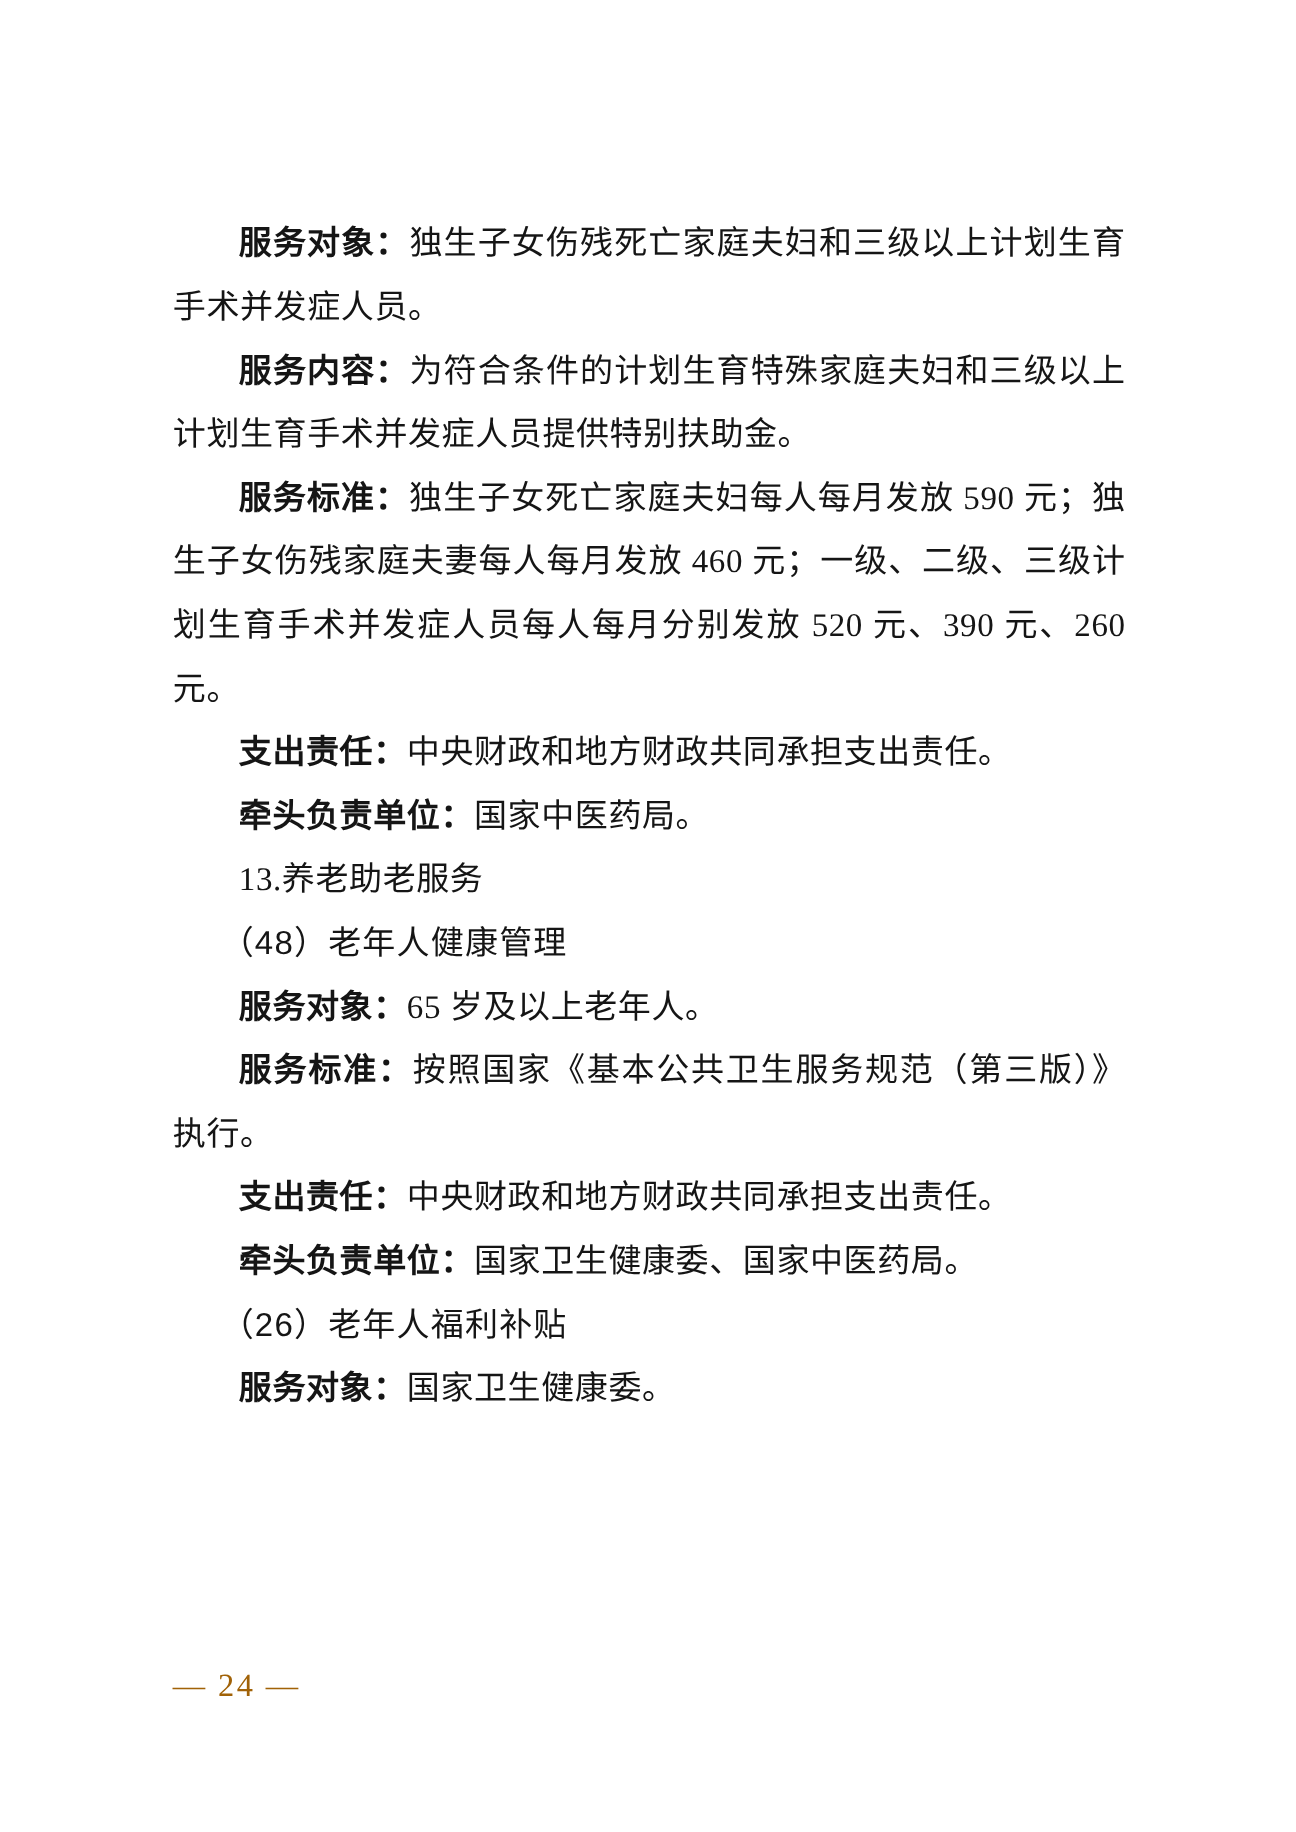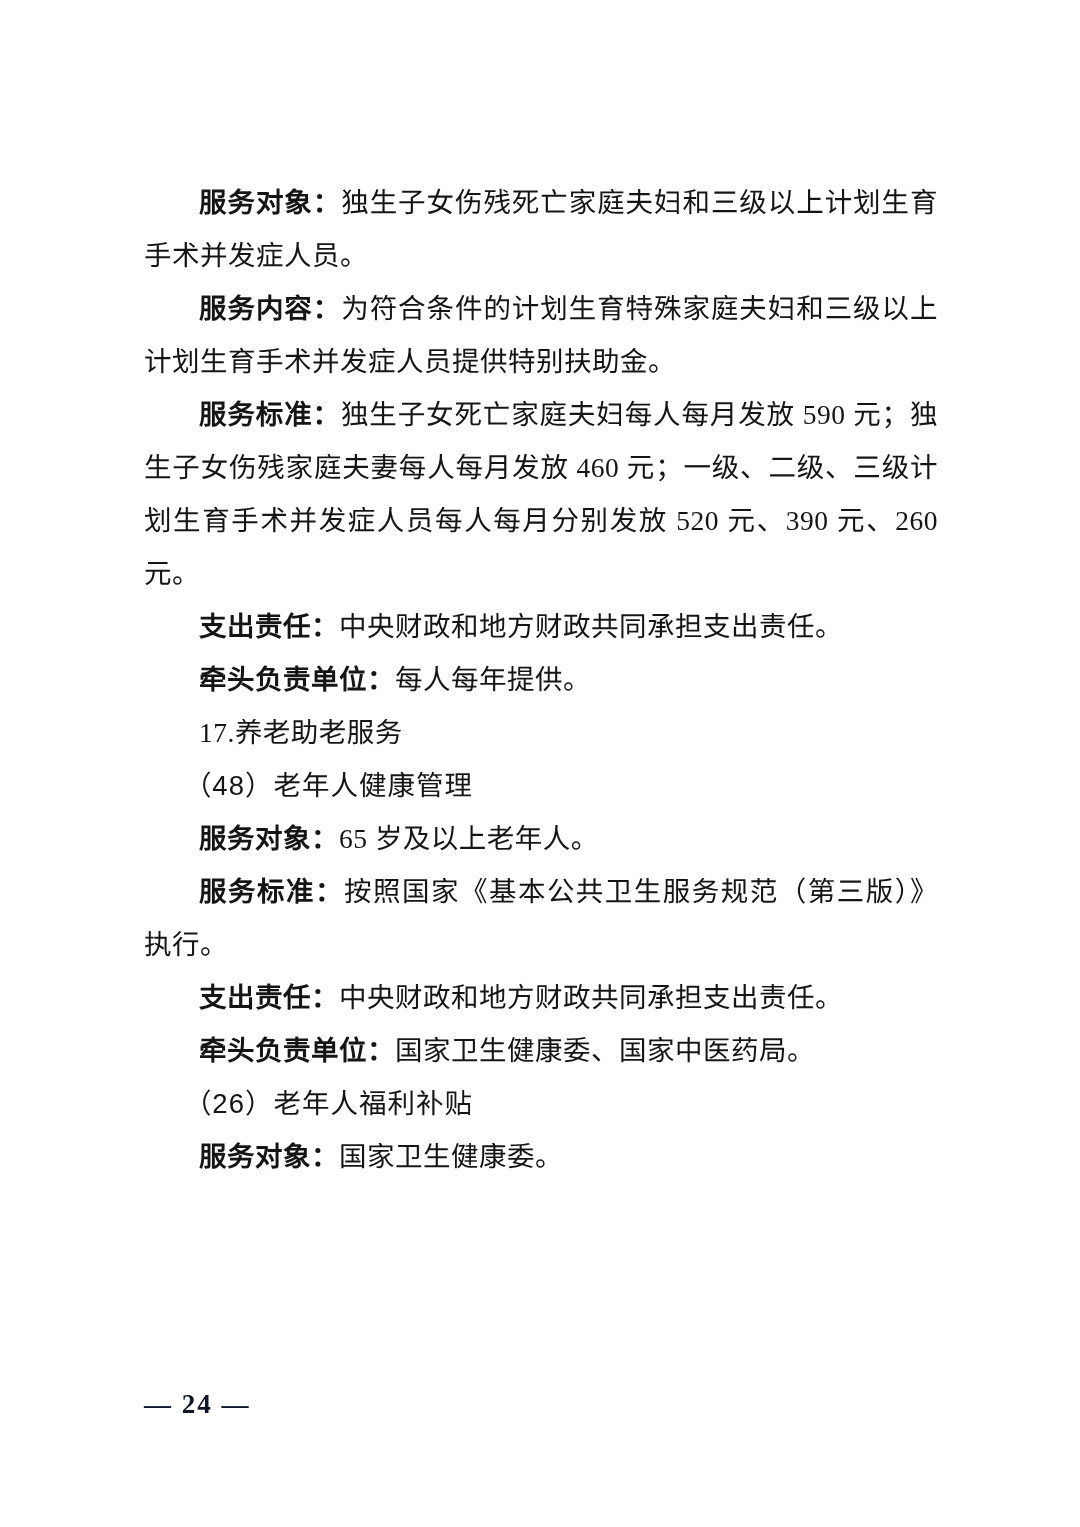--- a/index.html
+++ b/index.html
@@ -54,35 +54,34 @@
     text-indent: 1.45em;
     letter-spacing: 1px;
   }
   .footer {
     position: absolute;
     left: 144px;
     top: 1384px;
     font-size: 27px;
     line-height: 40px;
     letter-spacing: 2px;
-    color: #0f172a;
-    font-weight: bold;
+    color: #a16207;
   }
 </style>
 </head>
 <body>
 
 <div class="page">
   <div class="content" id="paragraphs">
       <div class="block para"><span class="label">服务对象：</span><span class="text">独生子女伤残死亡家庭夫妇和三级以上计划生育手术并发症人员。</span></div>
       <div class="block para"><span class="label">服务内容：</span><span class="text">为符合条件的计划生育特殊家庭夫妇和三级以上计划生育手术并发症人员提供特别扶助金。</span></div>
       <div class="block para"><span class="label">服务标准：</span><span class="text">独生子女死亡家庭夫妇每人每月发放 590 元；独生子女伤残家庭夫妻每人每月发放 460 元；一级、二级、三级计划生育手术并发症人员每人每月分别发放 520 元、390 元、260 元。</span></div>
       <div class="block para"><span class="label">支出责任：</span><span class="text">中央财政和地方财政共同承担支出责任。</span></div>
-      <div class="block para"><span class="label">牵头负责单位：</span><span class="text">每人每年提供。</span></div>
-      <div class="block sub-heading"><span class="text">17.养老助老服务</span></div>
+      <div class="block para"><span class="label">牵头负责单位：</span><span class="text">国家中医药局。</span></div>
+      <div class="block sub-heading"><span class="text">13.养老助老服务</span></div>
       <div class="block item-heading"><span class="text">（48）老年人健康管理</span></div>
       <div class="block para"><span class="label">服务对象：</span><span class="text">65 岁及以上老年人。</span></div>
       <div class="block para"><span class="label">服务标准：</span><span class="text">按照国家《基本公共卫生服务规范（第三版）》执行。</span></div>
       <div class="block para"><span class="label">支出责任：</span><span class="text">中央财政和地方财政共同承担支出责任。</span></div>
       <div class="block para"><span class="label">牵头负责单位：</span><span class="text">国家卫生健康委、国家中医药局。</span></div>
       <div class="block item-heading"><span class="text">（26）老年人福利补贴</span></div>
       <div class="block para"><span class="label">服务对象：</span><span class="text">国家卫生健康委。</span></div>
     </div>
   <div class="footer">
     <span>— 24 —</span>

